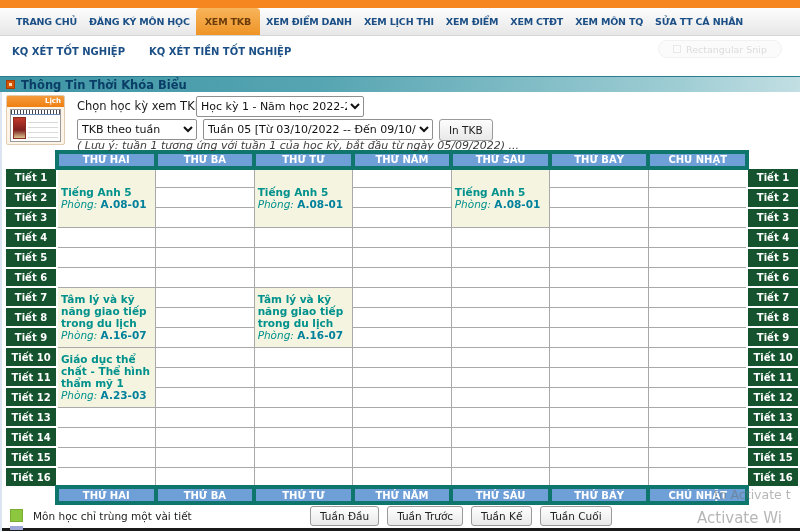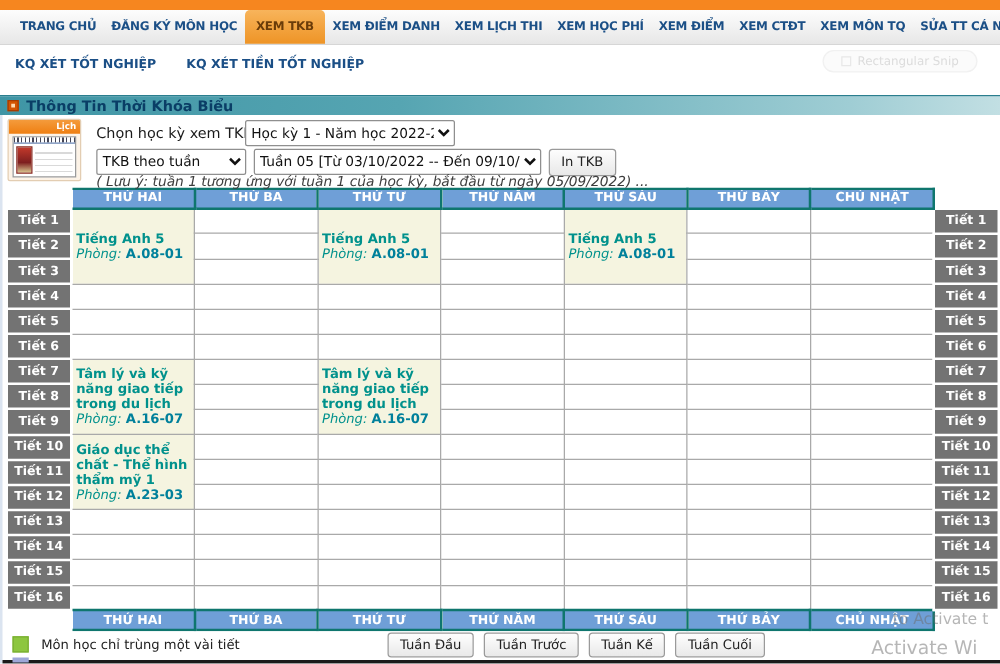--- a/index.html
+++ b/index.html
@@ -64,23 +64,23 @@
                padding:0 9px; background:linear-gradient(180deg,#fdfdfd,#e8e8e8);
                border:1px solid #9a9a9a; border-radius:3px; color:#222; cursor:pointer; }
   .f-note { position:absolute; left:75px; top:47px; font-size:11px; font-style:italic; color:#3d3d3d; }
 
   
   .tablewrap { height:355px; overflow:hidden; padding:0 2px; }
   table.tt { width:796px; height:355px; border-collapse:collapse; table-layout:fixed; }
   col.c-period { width:52px; }
   .tt th, .tt td { padding:0; overflow:hidden; }
   .tt th.dayhead { background:#6f9fd7; color:#fff; font-size:10px; font-weight:bold;
-                   border:2px solid #0f766e; height:15px; text-align:center; }
+                   border:4px solid #0f766e; height:15px; text-align:center; }
   .tt th.corner  { background:#fff; border:2px solid #fff; }
-  .tt th.period  { background:#737373; color:#fff; font-size:10px; font-weight:bold;
+  .tt th.period  { background:#14532d; color:#fff; font-size:10px; font-weight:bold;
                    border:2px solid #fff; text-align:center; }
   .tt td.empty   { background:#fff; border:1px solid #a9a9a9; }
   .tt tr.datarow { height:19px; }
   .tt td.classcell { background:#f5f4e0; border:1px solid #a9a9a9; vertical-align:middle;
                      padding:1px 2px 1px 3px; }
   .cname { font-size:10.5px; font-weight:bold; color:#00918c; line-height:12px; }
   .croom { font-size:10.5px; color:#00918c; line-height:12px; }
   .croom i { font-style:italic; }
   .croom b { font-weight:bold; color:#00809b; }
 
@@ -107,21 +107,20 @@
 <div class="screen">
 
   <div class="topbar"></div>
 
   <nav class="mainnav">
       <div class="tab">TRANG CHỦ</div>
       <div class="tab">ĐĂNG KÝ MÔN HỌC</div>
       <div class="tab active">XEM TKB</div>
       <div class="tab">XEM ĐIỂM DANH</div>
       <div class="tab">XEM LỊCH THI</div>
-      <div class="tab">XEM HỌC PHÍ</div>
       <div class="tab">XEM ĐIỂM</div>
       <div class="tab">XEM CTĐT</div>
       <div class="tab">XEM MÔN TQ</div>
       <div class="tab">SỬA TT CÁ NHÂN</div>
     </nav>
 
   <div class="subnav">
 
   <div class="stab">KQ XÉT TỐT NGHIỆP</div>
       <div class="stab">KQ XÉT TIỀN TỐT NGHIỆP</div>

